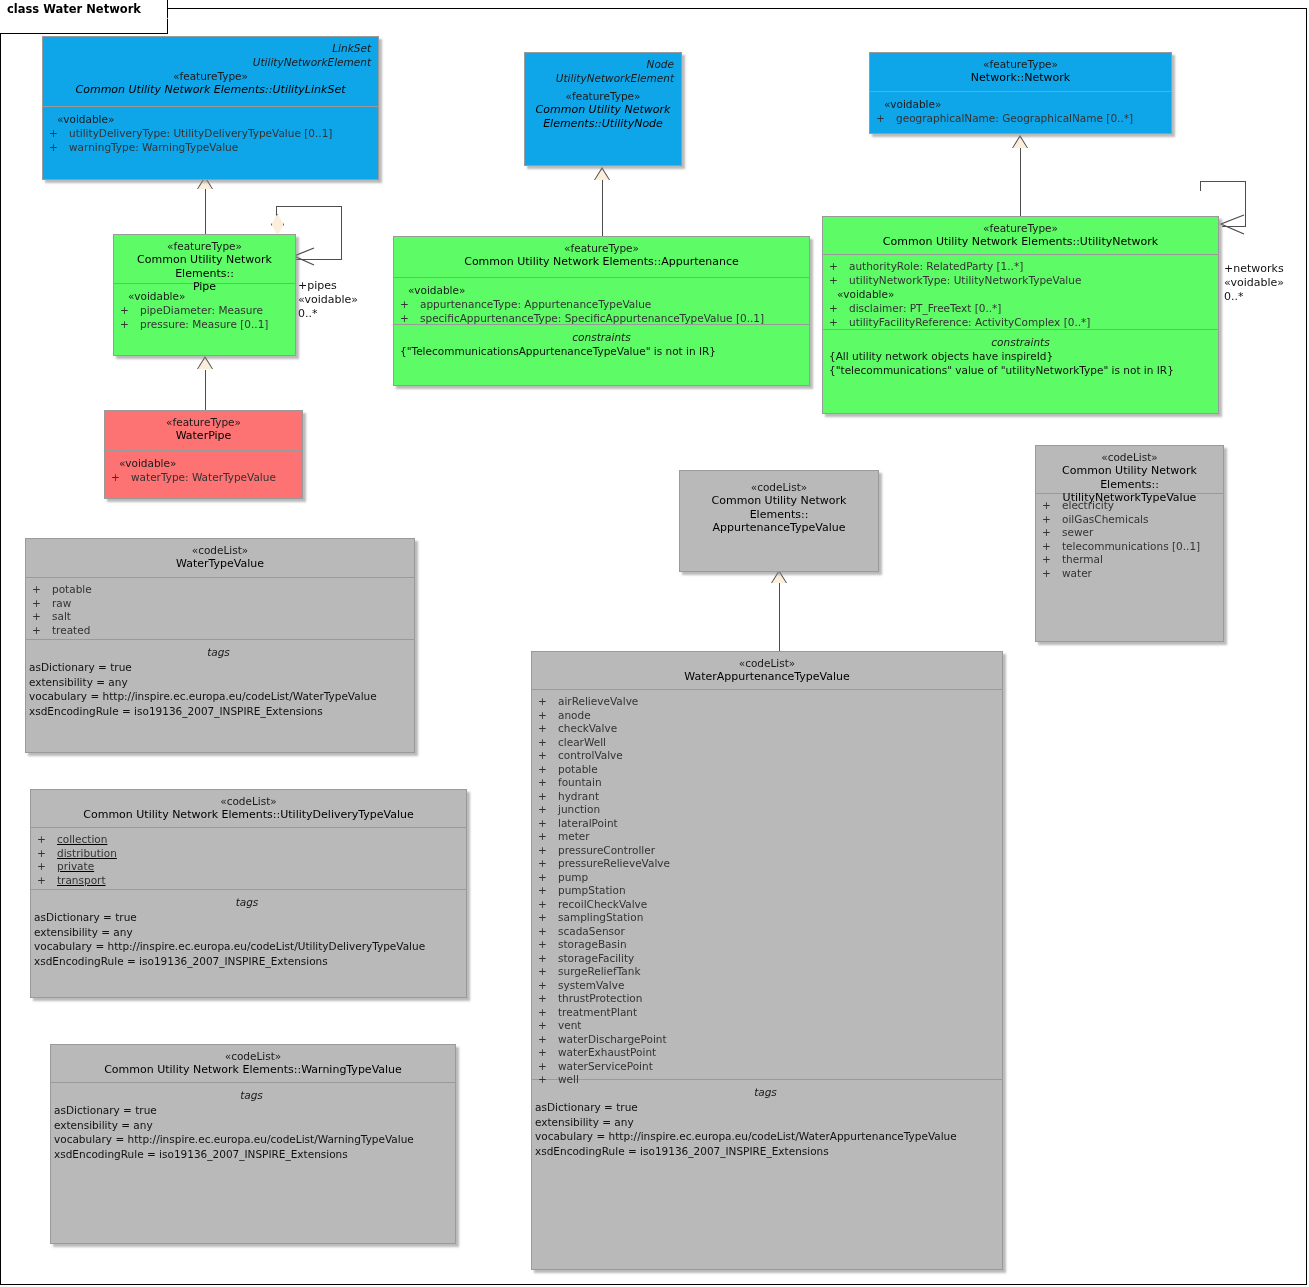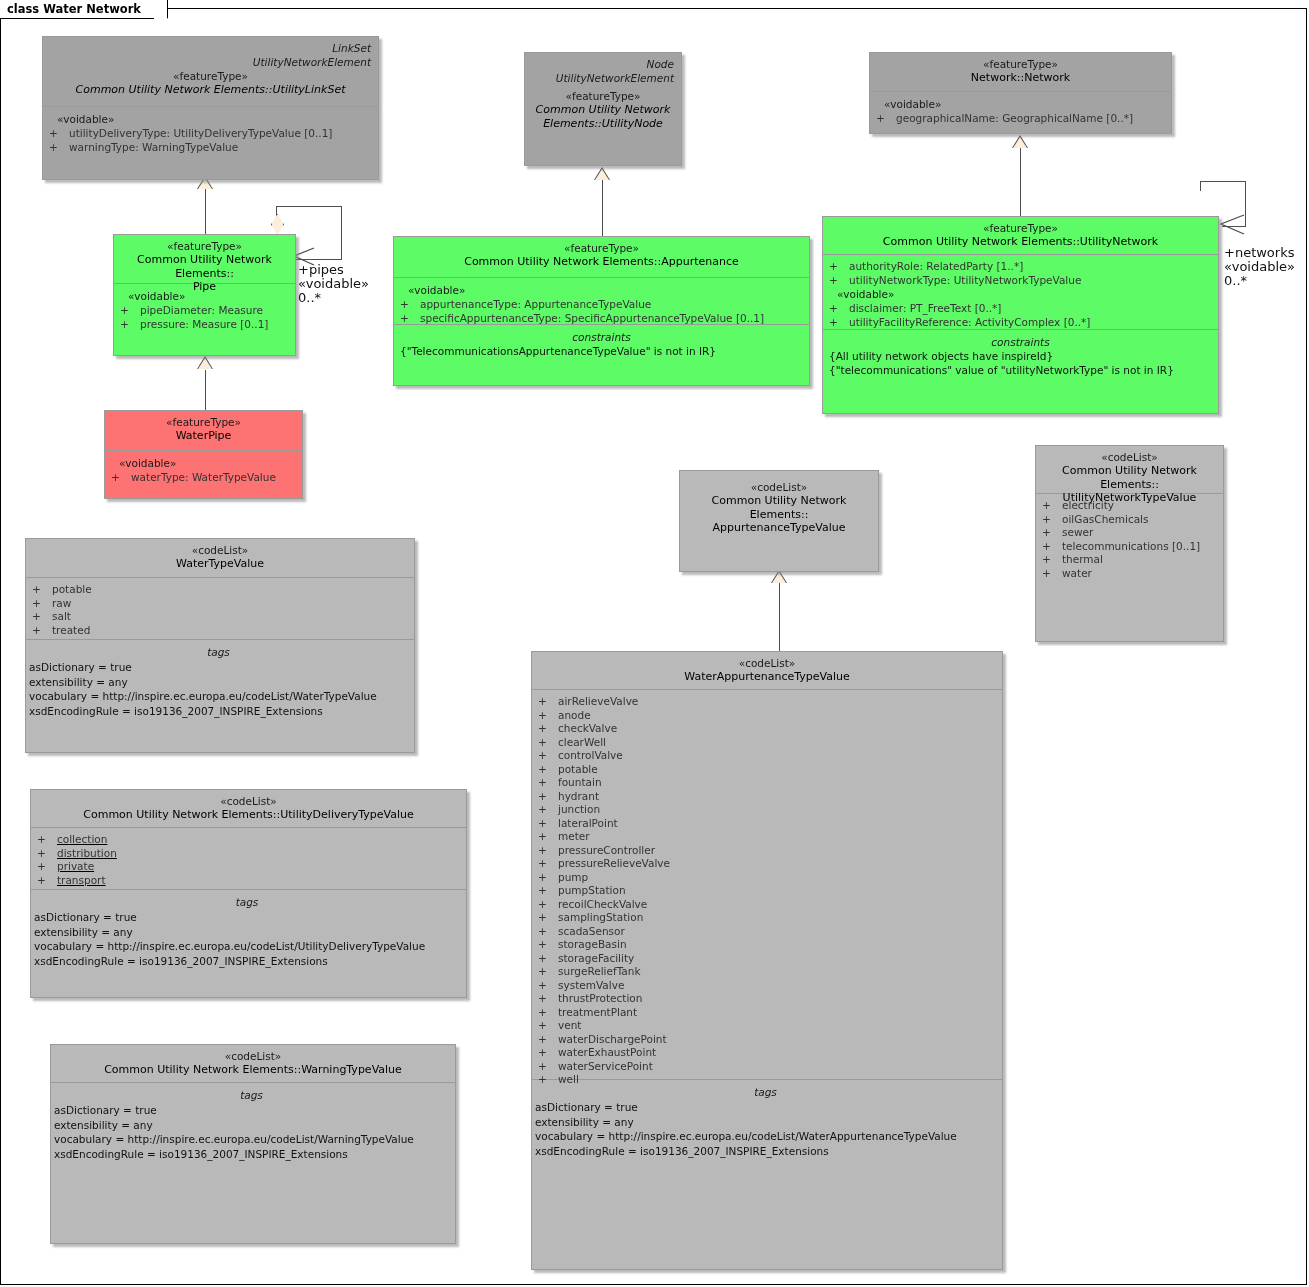--- a/index.html
+++ b/index.html
@@ -1,21 +1,21 @@
 <!DOCTYPE html>
 <html><head>
 <meta charset="utf-8">
 <style>
   html,body{margin:0;padding:0;background:#ffffff;}
   body{font-family:"DejaVu Sans","Liberation Sans",sans-serif;}
   #canvas{position:relative;width:1309px;height:1287px;background:#ffffff;overflow:hidden;}
 
   
   .frame{position:absolute;left:0;top:8px;width:1307px;height:1277px;border:1px solid #000;box-sizing:border-box;}
-  .frame-tab{position:absolute;left:0;top:0;height:19px;box-sizing:border-box;
+  .frame-tab{position:absolute;left:0;top:0;height:34px;box-sizing:border-box;
              border:1px solid #000;border-top:none;border-left:none;background:#fff;
              padding:0 26px 0 7px;line-height:19px;font-size:11.5px;font-weight:bold;color:#000;
              white-space:nowrap;}
   .frame-tab:after{content:"";position:absolute;right:-1px;top:-1px;width:0;height:0;
              border-left:0 solid transparent;border-bottom:20px solid #fff;border-right:14px solid transparent;}
 
   
   .box{position:absolute;box-sizing:border-box;border:1px solid #9a9a9a;
        box-shadow:3px 3px 2px rgba(130,130,130,.55);}
   .hdr{box-sizing:border-box;padding:5px 6px 6px 6px;text-align:center;}
@@ -26,37 +26,37 @@
   .corner{position:absolute;right:7px;top:4px;text-align:right;font-style:italic;
           font-size:10.5px;line-height:14px;color:#1a1a1a;}
   .void{font-size:10.5px;line-height:15px;color:#1a1a1a;padding-left:8px;}
   .attr{font-size:10.5px;line-height:13.5px;color:#333;white-space:nowrap;}
   .attr .pl{display:inline-block;width:20px;color:#333;}
   .sub-title{text-align:center;font-style:italic;font-size:10.5px;line-height:15px;color:#1a1a1a;}
   .ctext{font-size:10.5px;line-height:13.5px;color:#111;white-space:nowrap;}
   .tagline{font-size:10.5px;line-height:14.5px;color:#111;white-space:nowrap;}
 
   
-  .f-tan  {background:#a3a3a3;}
+  .f-tan  {background:#0ea5e9;}
   .f-green{background:#5dfc66;}
   .f-red  {background:#fd7272;}
   .f-grey {background:#b9b9b9;}
 
   
   .ln{position:absolute;background:#4d4d4d;}
   .lnv{width:1px;}
   .lnh{height:1px;}
   .tri-o{position:absolute;width:0;height:0;border-left:8px solid transparent;
        border-right:8px solid transparent;border-bottom:13px solid #4d4d4d;}
   .tri-i{position:absolute;width:0;height:0;border-left:7px solid transparent;
        border-right:7px solid transparent;border-bottom:11px solid #fbeeda;}
   .diam{position:absolute;width:11px;height:19px;background:#fbeeda;
         border:1px solid #4d4d4d;transform:rotate(0deg);
         clip-path:polygon(50% 0,100% 50%,50% 100%,0 50%);}
-  .lbl{position:absolute;font-size:13px;line-height:14px;color:#111;white-space:nowrap;}
+  .lbl{position:absolute;font-size:11px;line-height:14px;color:#111;white-space:nowrap;margin-top:16px;}
 </style>
 </head>
 <body>
 
 <div id="canvas">
 
   <div class="frame"></div>
   <div class="frame-tab">class Water Network</div>
 
   <div class="ln lnv" style="left:205px;top:189px;height:46px;"></div>

